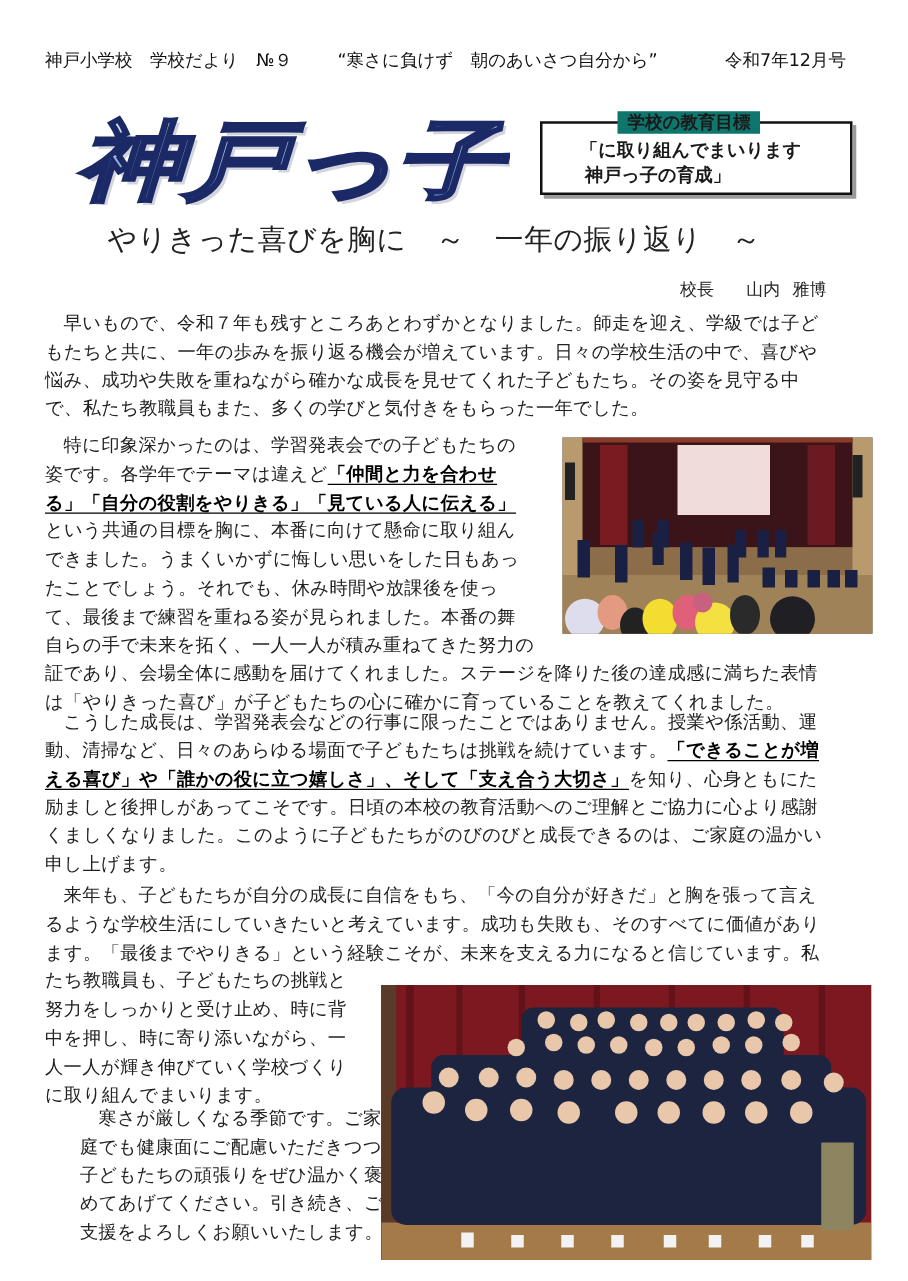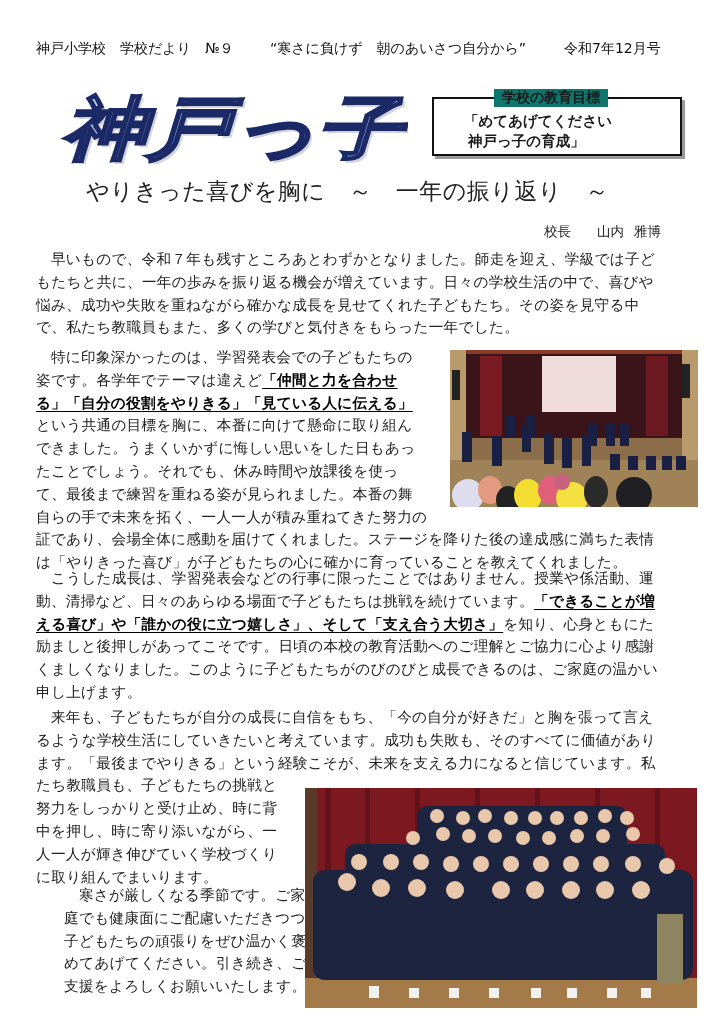--- a/index.html
+++ b/index.html
@@ -7,21 +7,21 @@
   body { position: relative; font-family: "DejaVu Serif", "Liberation Serif", serif; color: #1a1a1a; }
 
   .header-line {
     position: absolute; left: 36px; top: 40px; width: 660px; height: 20px;
     font-family: "DejaVu Sans", "Liberation Sans", sans-serif; font-size: 14px; color: #111;
     white-space: nowrap;
   }
   .header-line span { position: absolute; top: 0; }
   .hl-school { left: 0; }
   .hl-slogan { left: 234px; }
-  .hl-date { left: 528px; }
+  .hl-date { left: 544px; }
 
   .logo {
     position: absolute; left: 58px; top: 88px; width: 350px; height: 76px;
   }
 
   .goal-box {
     position: absolute; left: 432px; top: 97px; width: 250px; height: 59px;
     border: 2px solid #111; box-shadow: 3px 3px 0 #9a9a9a;
   }
   .goal-title {
@@ -76,21 +76,21 @@
       <stop offset="1" stop-color="#3f62a8"></stop>
     </linearGradient>
   </defs>
   <text x="4" y="64" font-family="DejaVu Sans, sans-serif" font-weight="bold" font-style="italic" font-size="68" textLength="340" lengthAdjust="spacingAndGlyphs" fill="#aab" stroke="none" transform="translate(3,3)" opacity="0.5">神戸っ子</text>
   <text x="4" y="64" font-family="DejaVu Sans, sans-serif" font-weight="bold" font-style="italic" font-size="68" textLength="340" lengthAdjust="spacingAndGlyphs" fill="url(#lg)" stroke="#1b2a66" stroke-width="2.2">神戸っ子</text>
 </svg>
 
 <div class="goal-box">
   <div class="goal-title">学校の教育目標</div>
   <div class="goal-text">
-    <div>「めてあげてください</div>
+    <div>「に取り組んでまいります</div>
     <div style="padding-left:4px">神戸っ子の育成」</div>
   </div>
 </div>
 
 <div class="headline">やりきった喜びを胸に　～　一年の振り返り　～</div>
 
 <div class="byline">
   <span class="role">校長</span><span class="gap">山内</span><span>雅博</span>
 </div>
 

